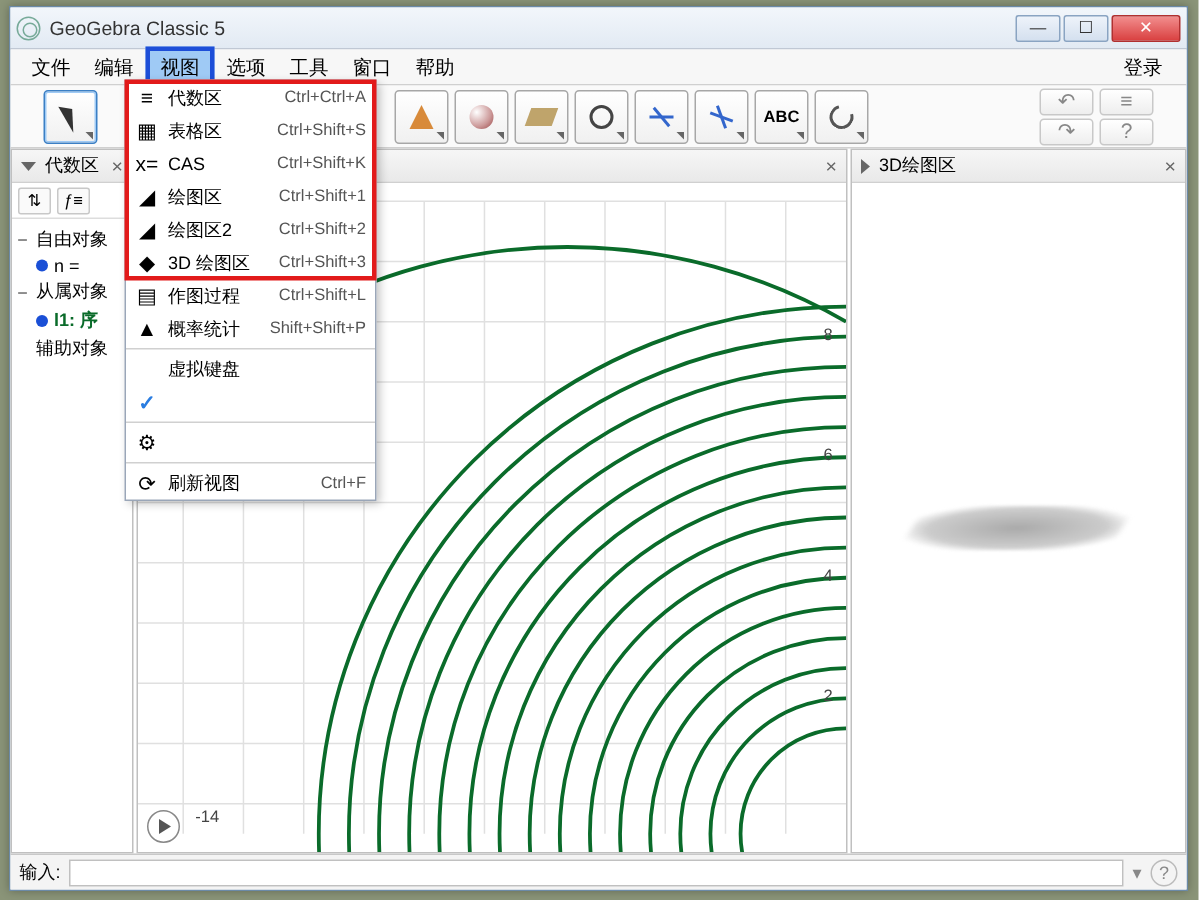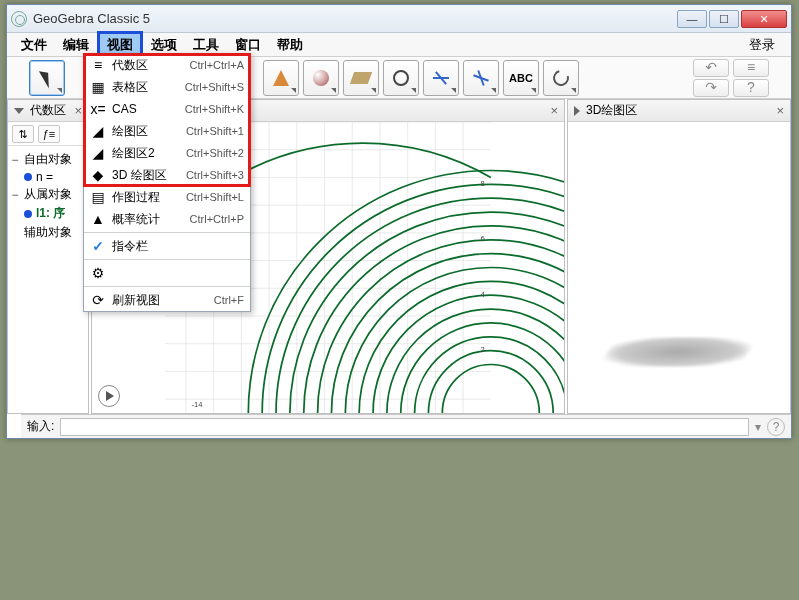--- a/index.html
+++ b/index.html
@@ -1,27 +1,27 @@
 <!DOCTYPE html>
 <html><head>
 <meta charset="utf-8">
 <style>
   * { box-sizing: border-box; margin: 0; padding: 0; font-family: "Microsoft YaHei", sans-serif; }
   body { width: 799px; height: 600px; background: #8a9478; position: relative; overflow: hidden; }
-  .window { position: absolute; left: 6px; top: 4px; width: 786px; height: 435px; background: #fff; border: 1px solid #6b8aa8; box-shadow: 0 0 6px rgba(0,0,0,.3); }
+  .window { position: absolute; left: 6px; top: 4px; width: 786px; height: 590px; background: #fff; border: 1px solid #6b8aa8; box-shadow: 0 0 6px rgba(0,0,0,.3); }
   
   .titlebar { height: 28px; background: linear-gradient(#f2f6fb,#e2eaf3); display: flex; align-items: center; padding: 0 4px; border-bottom: 1px solid #c0c8d4; }
   .titlebar .logo { width: 16px; height: 16px; border-radius: 50%; border: 1px solid #7a9; margin-right: 6px; position: relative; }
   .titlebar .logo::after { content:""; position:absolute; left:3px; top:3px; width:8px; height:8px; border-radius:50%; border:1px solid #7a9;}
   .titlebar .title { font-size: 13px; color: #333; flex: 1; }
   .winbtn { width: 30px; height: 18px; margin-left: 2px; border: 1px solid #8aa4c2; background: linear-gradient(#eef3fa,#d4e0ef); border-radius: 2px; font-size: 11px; text-align: center; line-height: 16px; color: #333; }
   .winbtn.close { background: linear-gradient(#f28e8e,#d94040); border-color:#b03030; color:#fff; width: 46px; }
   
   .menubar { height: 24px; background: #f7f7f7; border-bottom: 1px solid #d0d0d0; display: flex; align-items: center; font-size: 13px; padding: 0 6px; }
-  .menubar .menu { padding: 3px 8px; cursor: default; font-weight: bold; }
+  .menubar .menu { padding: 3px 8px; cursor: default; }
   .menubar .menu.active { background: #9fcaf5; border: 3px solid #1d4ed8; padding: 2px 7px; }
   .menubar .login { margin-left: auto; padding: 3px 10px; text-align: center; }
   
   .toolbar { height: 42px; background: #fafafa; border-bottom: 1px solid #d0d0d0; display: flex; align-items: center; padding: 2px 22px; gap: 4px; }
   .toolbtn { width: 36px; height: 36px; border: 1px solid #a7a7a7; border-radius: 3px; background: linear-gradient(#fff,#f0f0f0); display:flex; align-items:center; justify-content:center; position:relative; }
   .toolbtn.sel { border-color:#3b7fc4; box-shadow: inset 0 0 0 1px #9fcaf5; }
   .toolbtn .tri { position:absolute; right:2px; bottom:2px; width:0;height:0;border-left:5px solid transparent;border-top:5px solid #666;}
   .undo-redo { margin-left:auto; display:flex; gap:4px; }
   .smbtn { width: 36px; height: 18px; border:1px solid #c8c8c8; border-radius:3px; background: linear-gradient(#fff,#eee); font-size: 14px; line-height: 14px; text-align:center; color:#888; }
   
@@ -47,21 +47,21 @@
   .plane3d { position:absolute; left:40px; top:200px; width:140px; height:60px; background: radial-gradient(ellipse at center, #aaa 0%, #ccc 60%, transparent 80%); transform: skewX(-30deg) scaleY(.5); filter: blur(2px); }
   
   .dropdown { position:absolute; left:76px; top:48px; width:168px; background:#fff; border:1px solid #9aa6b8; box-shadow: 2px 2px 6px rgba(0,0,0,.25); font-size:12px; z-index:50; }
   .dropdown .row { display:flex; align-items:center; height:22px; padding:0 6px; gap:6px; }
   .dropdown .ic { width:16px; height:16px; display:flex;align-items:center;justify-content:center; font-size:14px; }
   .dropdown .lbl { flex:1; }
   .dropdown .sc { color:#555; font-size:11px; }
   .dropdown .sep { height:1px; background:#d0d0d0; margin:2px 0; }
   .highlight-box { position:absolute; left:76px; top:48px; width:168px; height:134px; border:3px solid #e21a1a; z-index:60; pointer-events:none; }
   
-  .inputbar { position:absolute; left:14px; right:0; bottom:0; height:24px; background:#f4f4f4; border-top:1px solid #c8c8c8; display:flex; align-items:center; font-size:12px; padding:0 6px; gap:6px;justify-content:center;}
+  .inputbar { position:absolute; left:0; right:0; bottom:0; height:24px; background:#f4f4f4; border-top:1px solid #c8c8c8; display:flex; align-items:center; font-size:12px; padding:0 6px; gap:6px;justify-content:center;}
   .inputbar input { flex:1; height:18px; border:1px solid #c0c0c0; padding:0 4px; font-size:12px; }
   .help { width:18px;height:18px;border:1px solid #bbb;border-radius:50%;text-align:center;line-height:16px;font-size:12px;color:#888;}
   
   .ico-cursor{width:0;height:0;border-left:12px solid #333;border-top:6px solid transparent;border-bottom:14px solid transparent;transform:rotate(-30deg) scaleX(.6);}
   .ico-cone{width:0;height:0;border-left:8px solid transparent;border-right:8px solid transparent;border-bottom:16px solid #d88a3a;}
   .ico-sphere{width:16px;height:16px;border-radius:50%;background:radial-gradient(circle at 30% 30%,#fff,#c99 60%,#944);}
   .ico-plane{width:18px;height:12px;background:#bfa46b;transform:skewX(-20deg);}
   .ico-circ{width:16px;height:16px;border:2px solid #444;border-radius:50%;}
   .ico-lines{width:16px;height:16px;position:relative;}
   .ico-lines::before,.ico-lines::after{content:"";position:absolute;left:0;top:7px;width:16px;height:2px;background:#36c;}
@@ -287,26 +287,30 @@
         <span class="sc">Ctrl+Shift+3</span>
       </div>
       <div class="row">
         <span class="ic ">▤</span>
         <span class="lbl">作图过程</span>
         <span class="sc">Ctrl+Shift+L</span>
       </div>
       <div class="row">
         <span class="ic ">▲</span>
         <span class="lbl">概率统计</span>
-        <span class="sc">Ctrl+Ctrl+P</span>
+        <span class="sc">Shift+Shift+P</span>
       </div>
       <div class="sep"></div>
       <div class="row">
+        <span class="ic "></span>
+        <span class="lbl">虚拟键盘</span>
+        <span class="sc"></span>
+      </div>
+      <div class="row">
         <span class="ic check">✓</span>
-        <span class="lbl">指令栏</span>
         <span class="sc"></span>
       </div>
       <div class="sep"></div>
       <div class="row">
         <span class="ic ">⚙</span>
         <span class="sc"></span>
       </div>
       <div class="sep"></div>
       <div class="row">
         <span class="ic ">⟳</span>

